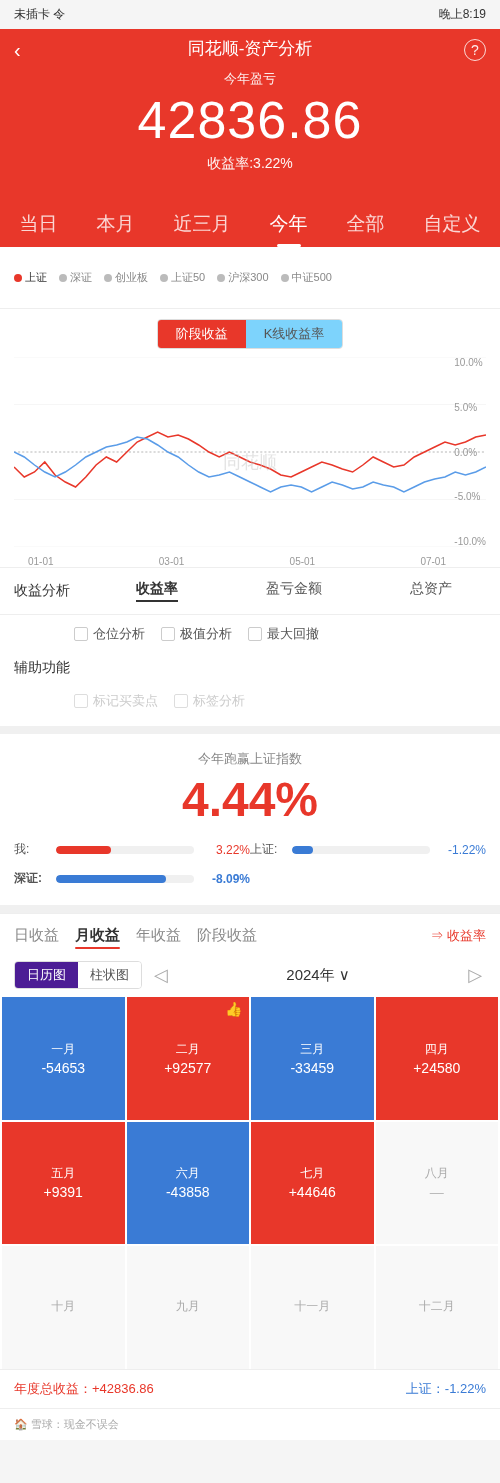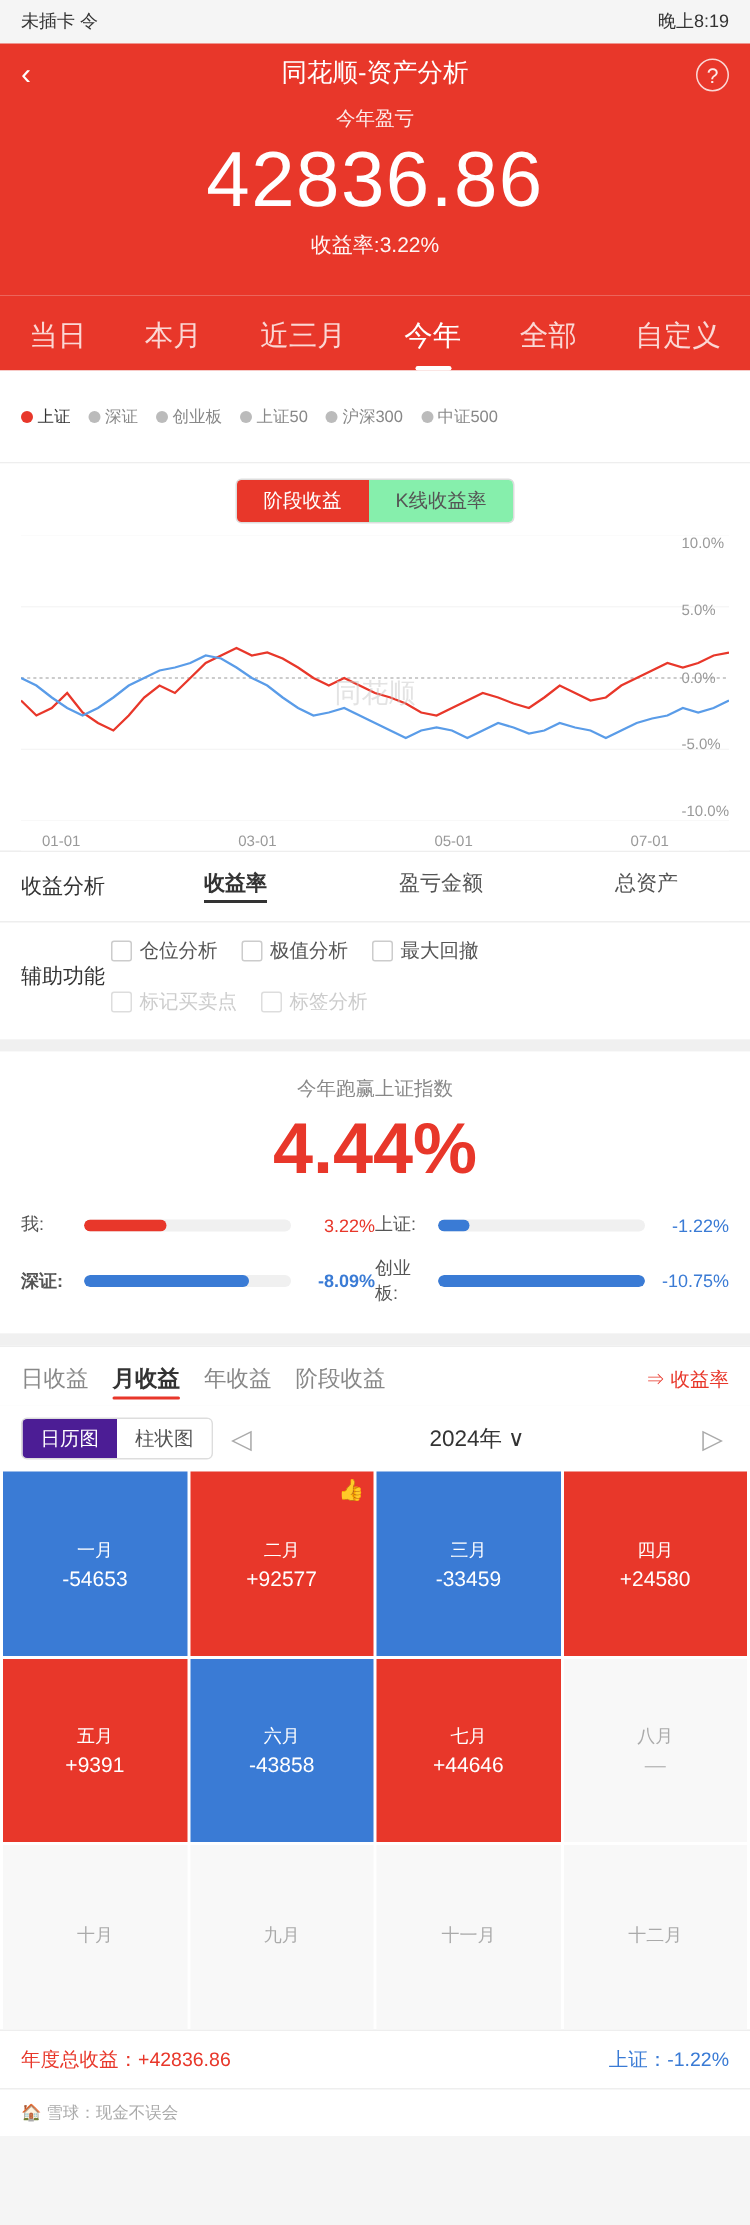--- a/index.html
+++ b/index.html
@@ -116,21 +116,21 @@
       border-radius: 4px;
       overflow: hidden;
       width: fit-content;
       margin: 0 auto 8px;
     }
     .chart-toggle-btn {
       padding: 5px 18px;
       font-size: 13px;
       color: #555;
       cursor: pointer;
-      background: #86efac;
+      background: #7dd3fc;
     }
     .chart-toggle-btn.active {
       background: #e8372a;
       color: white;
     }
 
     
     .chart-area {
       background: white;
       position: relative;
@@ -214,21 +214,21 @@
       gap: 5px;
       font-size: 13px;
       color: #555;
     }
     .checkbox {
       width: 14px; height: 14px;
       border: 1.5px solid #ccc;
       border-radius: 2px;
       display: flex; align-items: center; justify-content: center;
     }
-    .helper-item.disabled { color: #ccc; }
+    .helper-item.disabled { color: #ccc; margin-top: 33px; }
     .helper-item.disabled .checkbox { border-color: #ddd; }
 
     
     .section-divider { height: 8px; background: #f0f0f0; }
 
     
     .beat-section {
       background: white;
       padding: 16px 14px 12px;
       text-align: center;
@@ -547,27 +547,20 @@
       </div>
       <span class="compare-val" style="color: rgb(58, 123, 213);">-1.22%</span>
     </div>
     <div class="compare-item" style="padding: 2px 0px; font-weight: bold;">
       <span class="compare-name" style="font-size: 12px;">深证:</span>
       <div class="compare-bar-container">
         <div class="compare-bar" style="width: 80%; background: rgb(58, 123, 213);"></div>
       </div>
       <span class="compare-val" style="color: rgb(58, 123, 213);">-8.09%</span>
     </div>
-    <div class="compare-item" style="padding: 2px 0px;">
-      <span class="compare-name" style="font-size: 12px;">创业板:</span>
-      <div class="compare-bar-container">
-        <div class="compare-bar" style="width: 100%; background: rgb(58, 123, 213);"></div>
-      </div>
-      <span class="compare-val" style="color: rgb(58, 123, 213);">-10.75%</span>
-    </div>
   </div>
 
 <div class="section-divider"></div>
 
 <div class="bottom-period-tabs">
 <div class="bp-tab">日收益</div>
     <div class="bp-tab active">月收益</div>
     <div class="bp-tab">年收益</div>
     <div class="bp-tab">阶段收益</div>
     <div class="rate-toggle">⇒ 收益率</div>

